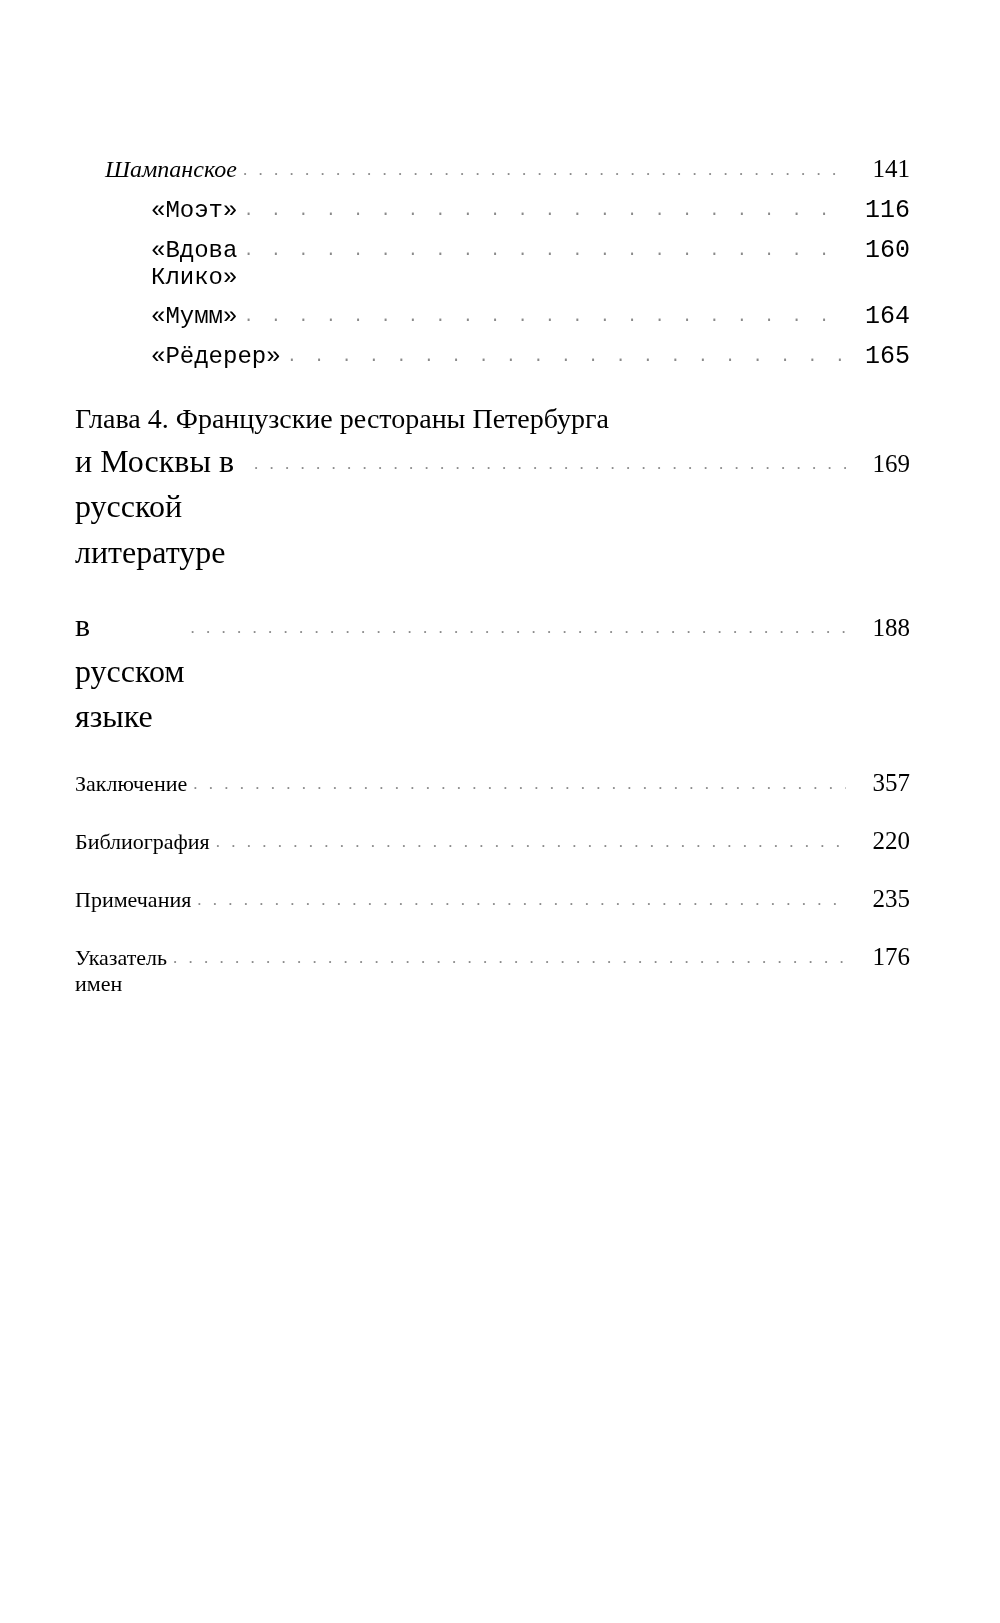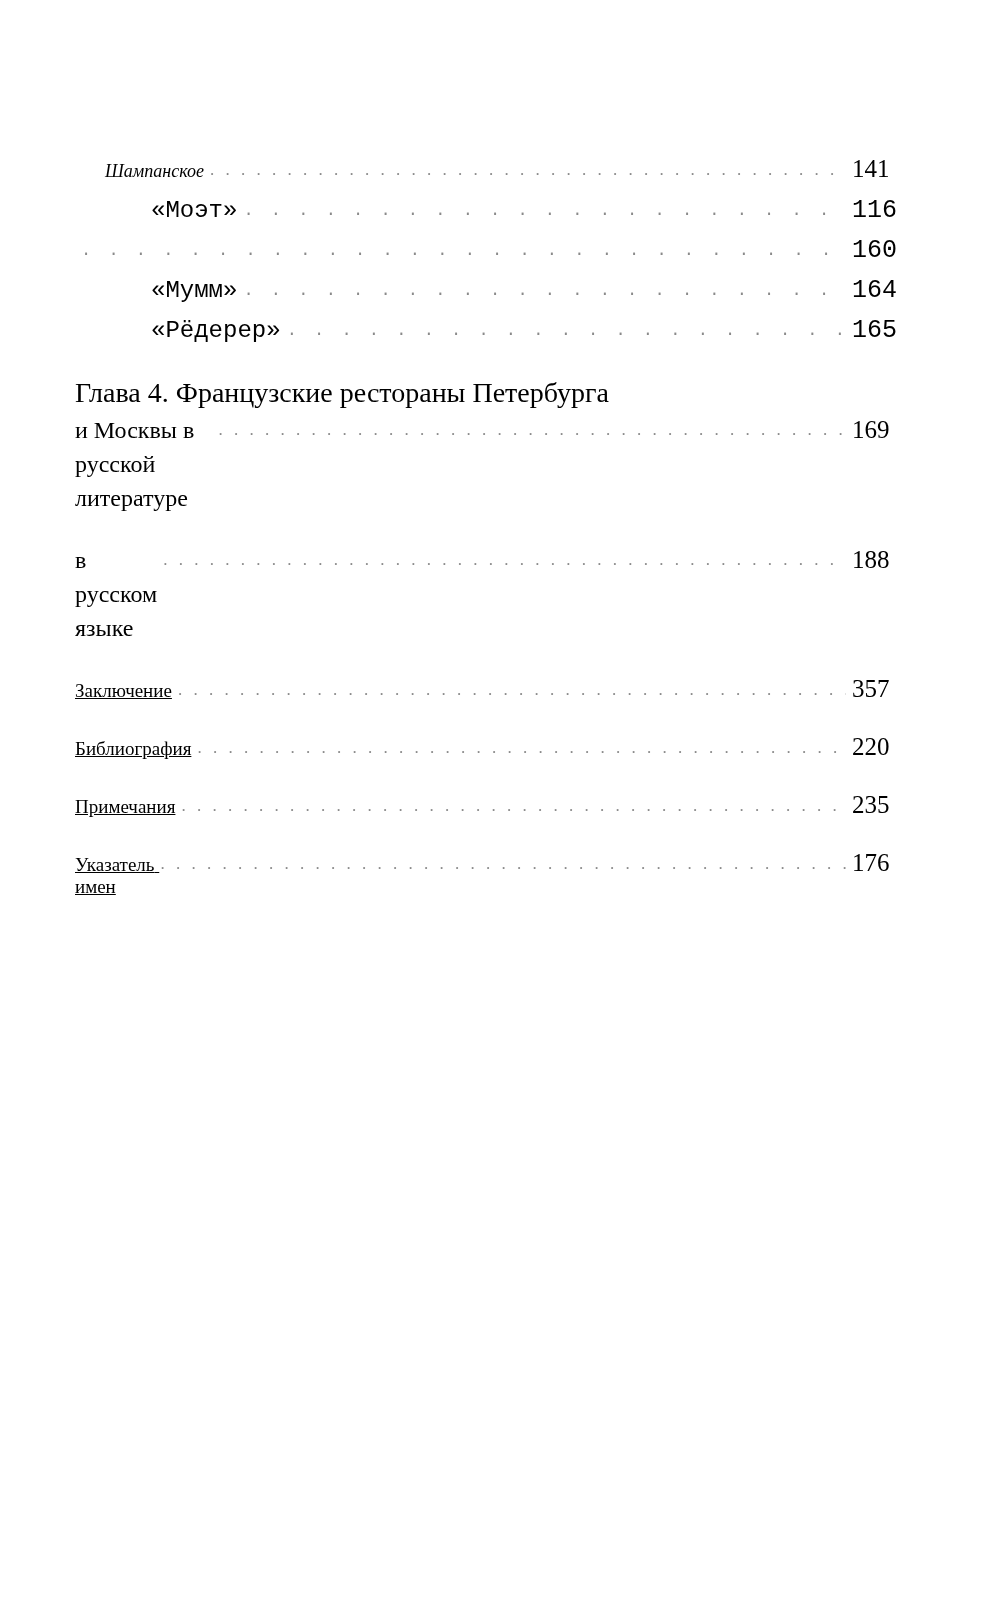--- a/index.html
+++ b/index.html
@@ -50,62 +50,62 @@
     white-space: nowrap;
     color: #8a8a8a;
     font-size: 17px;
     letter-spacing: 3.5px;
     transform: translateY(-2px);
   }
 
   .toc-page {
     flex: 0 0 auto;
     width: 58px;
+    text-align: right;
     font-size: 25px;
   }
 
   
   .row-section-italic {
     margin-bottom: 13px;
   }
   .row-section-italic .toc-label {
     font-style: italic;
-    font-size: 18px;
+    font-size: 24px;
     padding-left: 30px;
   }
 
   .row-sub {
     margin-bottom: 11px;
     font-family: Liberation Mono, monospace;
   }
   .row-sub .toc-label {
     font-size: 24px;
     padding-left: 76px;
   }
 
   .row-chapter {
     margin-top: 26px;
     margin-bottom: 8px;
   }
   .row-chapter .toc-label {
-    font-size: 24px;
+    font-size: 32px;
     line-height: 1.42;
     padding-left: 0px;
   }
   .row-chapter .toc-dots {
     transform: translateY(-3px);
   }
 
   .row-back {
     margin-top: 30px;
   }
   .row-back .toc-label {
-    font-size: 19px;
+    font-size: 22px;
     padding-left: 0px;
-    text-decoration: underline;
   }
 
   .chapter-block {
     margin-top: 28px;
   }
   .chapter-line-1 {
     font-size: 28px;
     line-height: 1.42;
   }
 </style>
@@ -121,20 +121,21 @@
       <span class="toc-page">141</span>
     </div>
 
     <div class="toc-row row-sub">
       <span class="toc-label">«Моэт»</span>
       <span class="toc-dots">. . . . . . . . . . . . . . . . . . . . . . . . . . . . . . . . . . . . . . . . . . . . . . . . . . . . . . . . . . . . . . . . . . . . . . . . . . . . . . . . . . . . . . . . . . . . . . . .</span>
       <span class="toc-page">116</span>
     </div>
 
     <div class="toc-row row-sub">
+      <span class="toc-label">«Вдова Клико»</span>
       <span class="toc-dots">. . . . . . . . . . . . . . . . . . . . . . . . . . . . . . . . . . . . . . . . . . . . . . . . . . . . . . . . . . . . . . . . . . . . . . . . . . . . . . . . . . . . . . . . . . . . . . . .</span>
       <span class="toc-page">160</span>
     </div>
 
     <div class="toc-row row-sub">
       <span class="toc-label">«Мумм»</span>
       <span class="toc-dots">. . . . . . . . . . . . . . . . . . . . . . . . . . . . . . . . . . . . . . . . . . . . . . . . . . . . . . . . . . . . . . . . . . . . . . . . . . . . . . . . . . . . . . . . . . . . . . . .</span>
       <span class="toc-page">164</span>
     </div>
 

